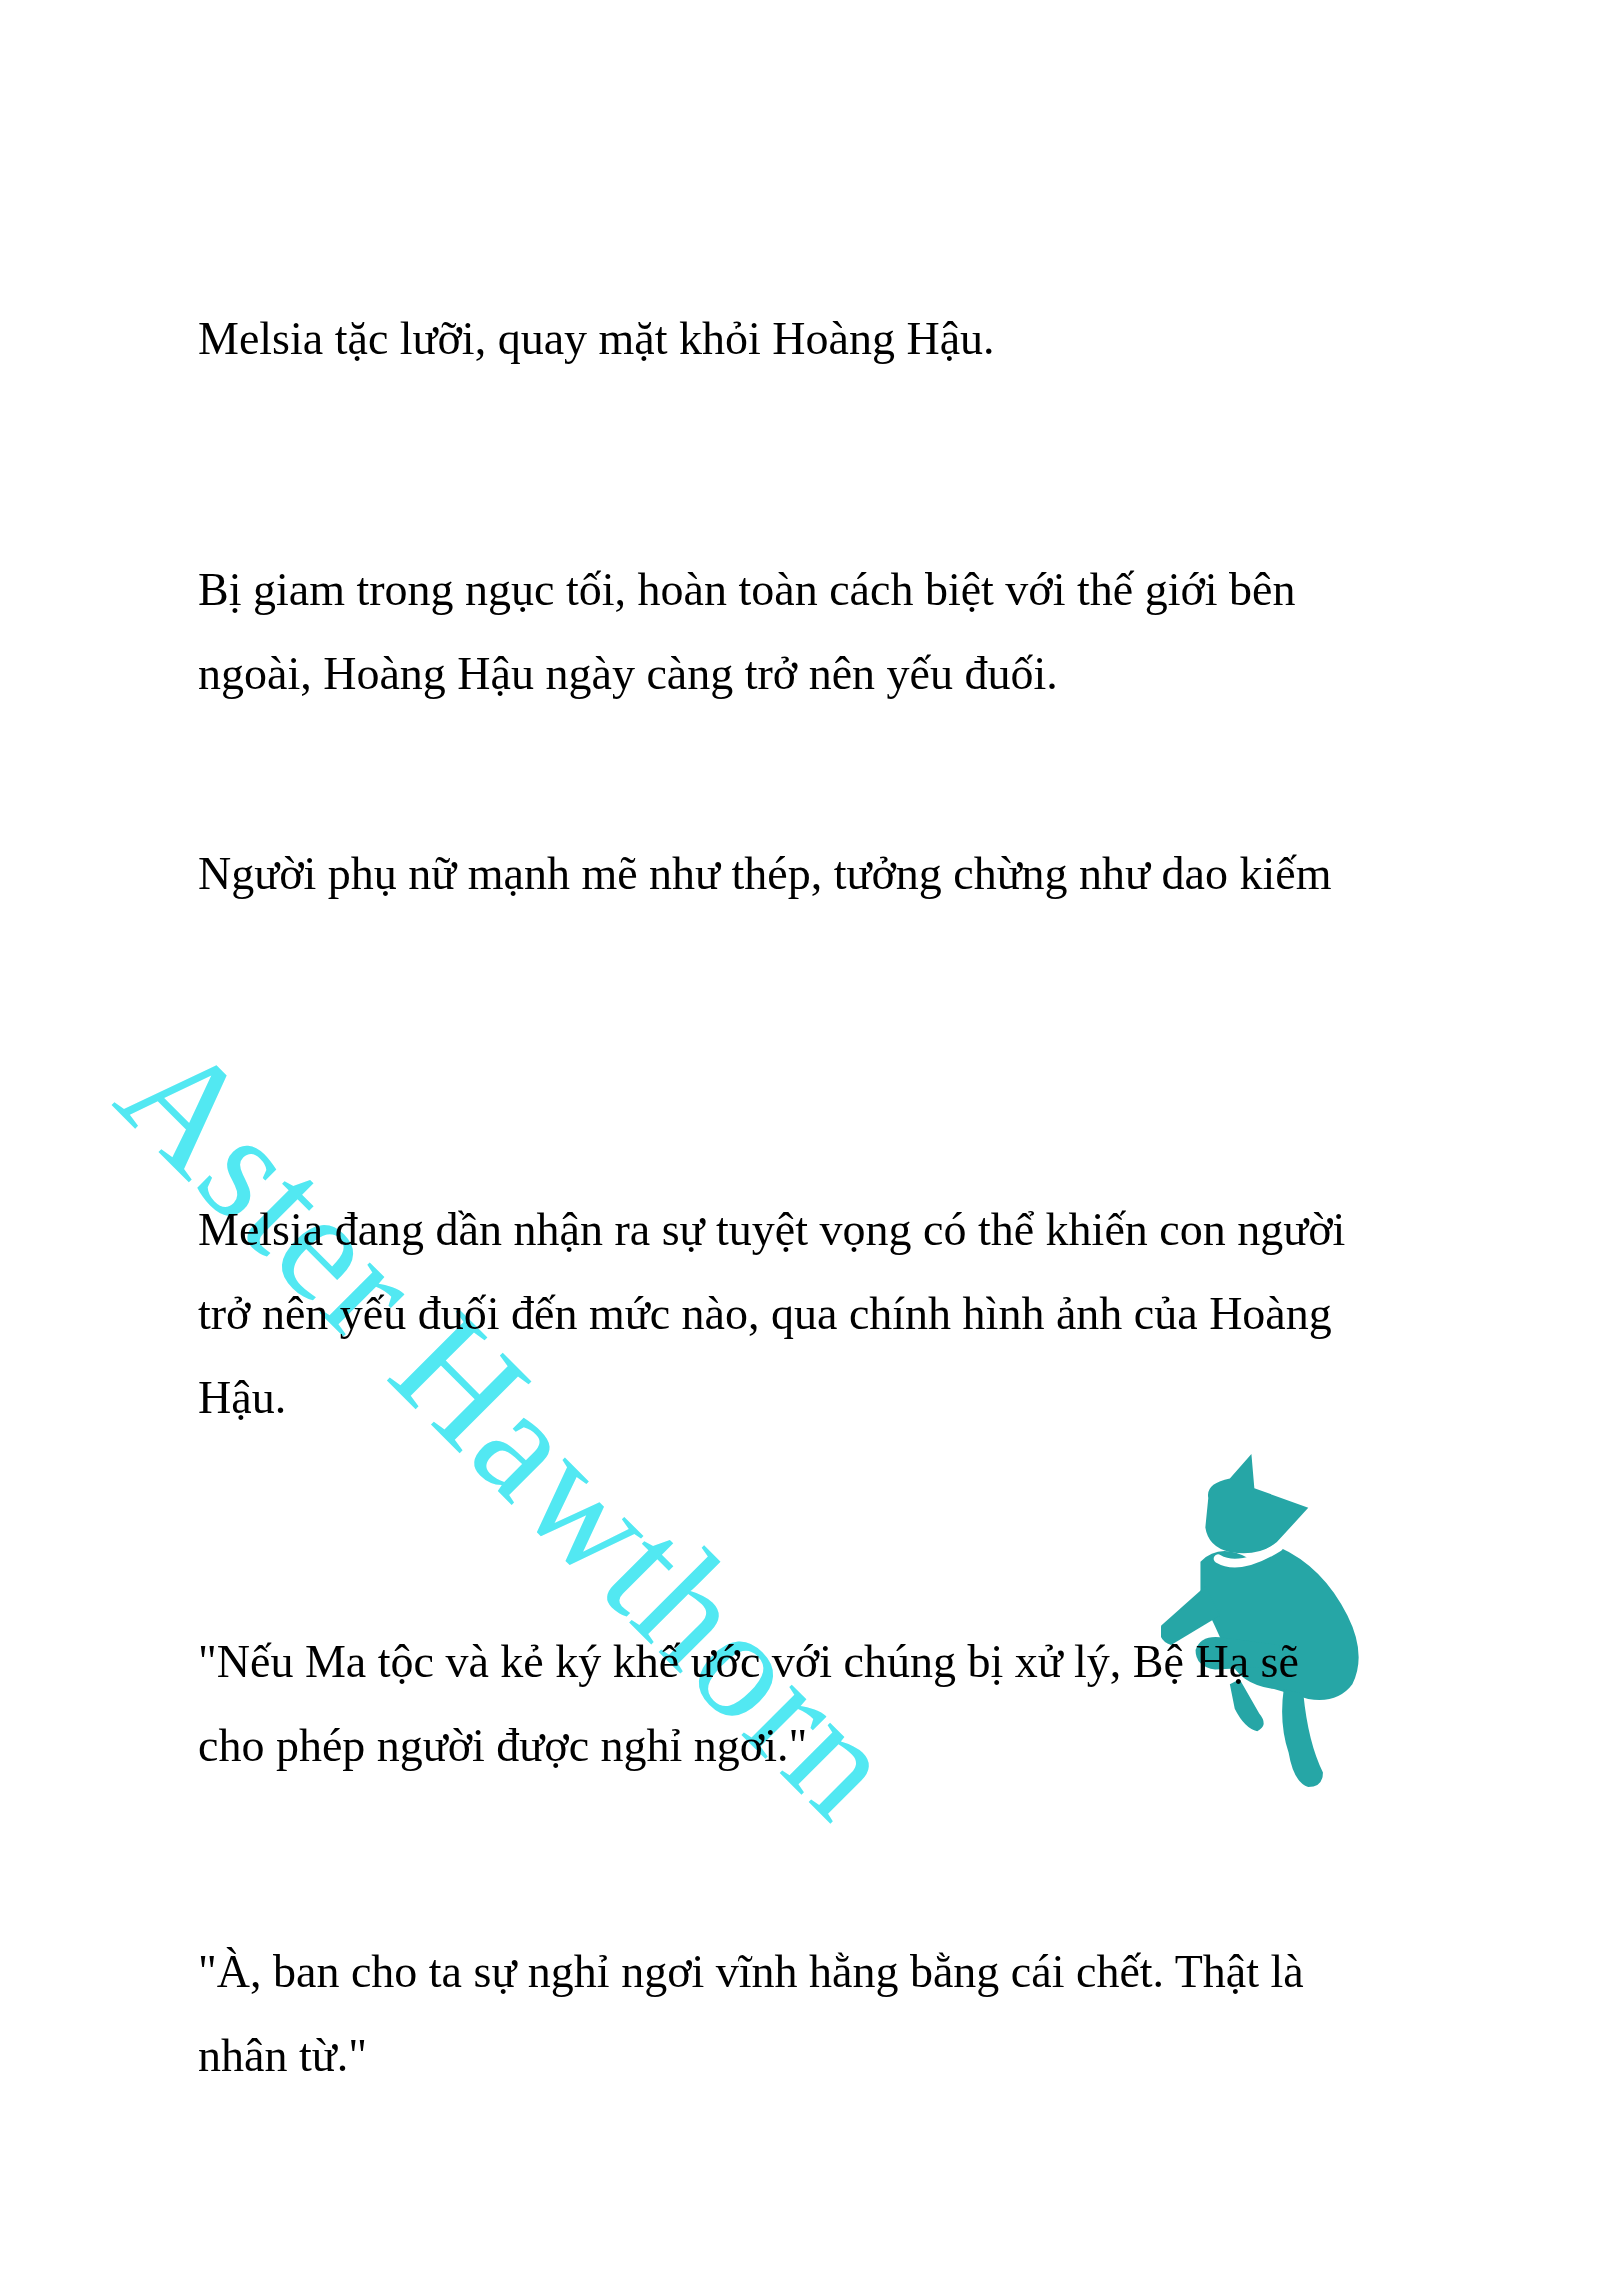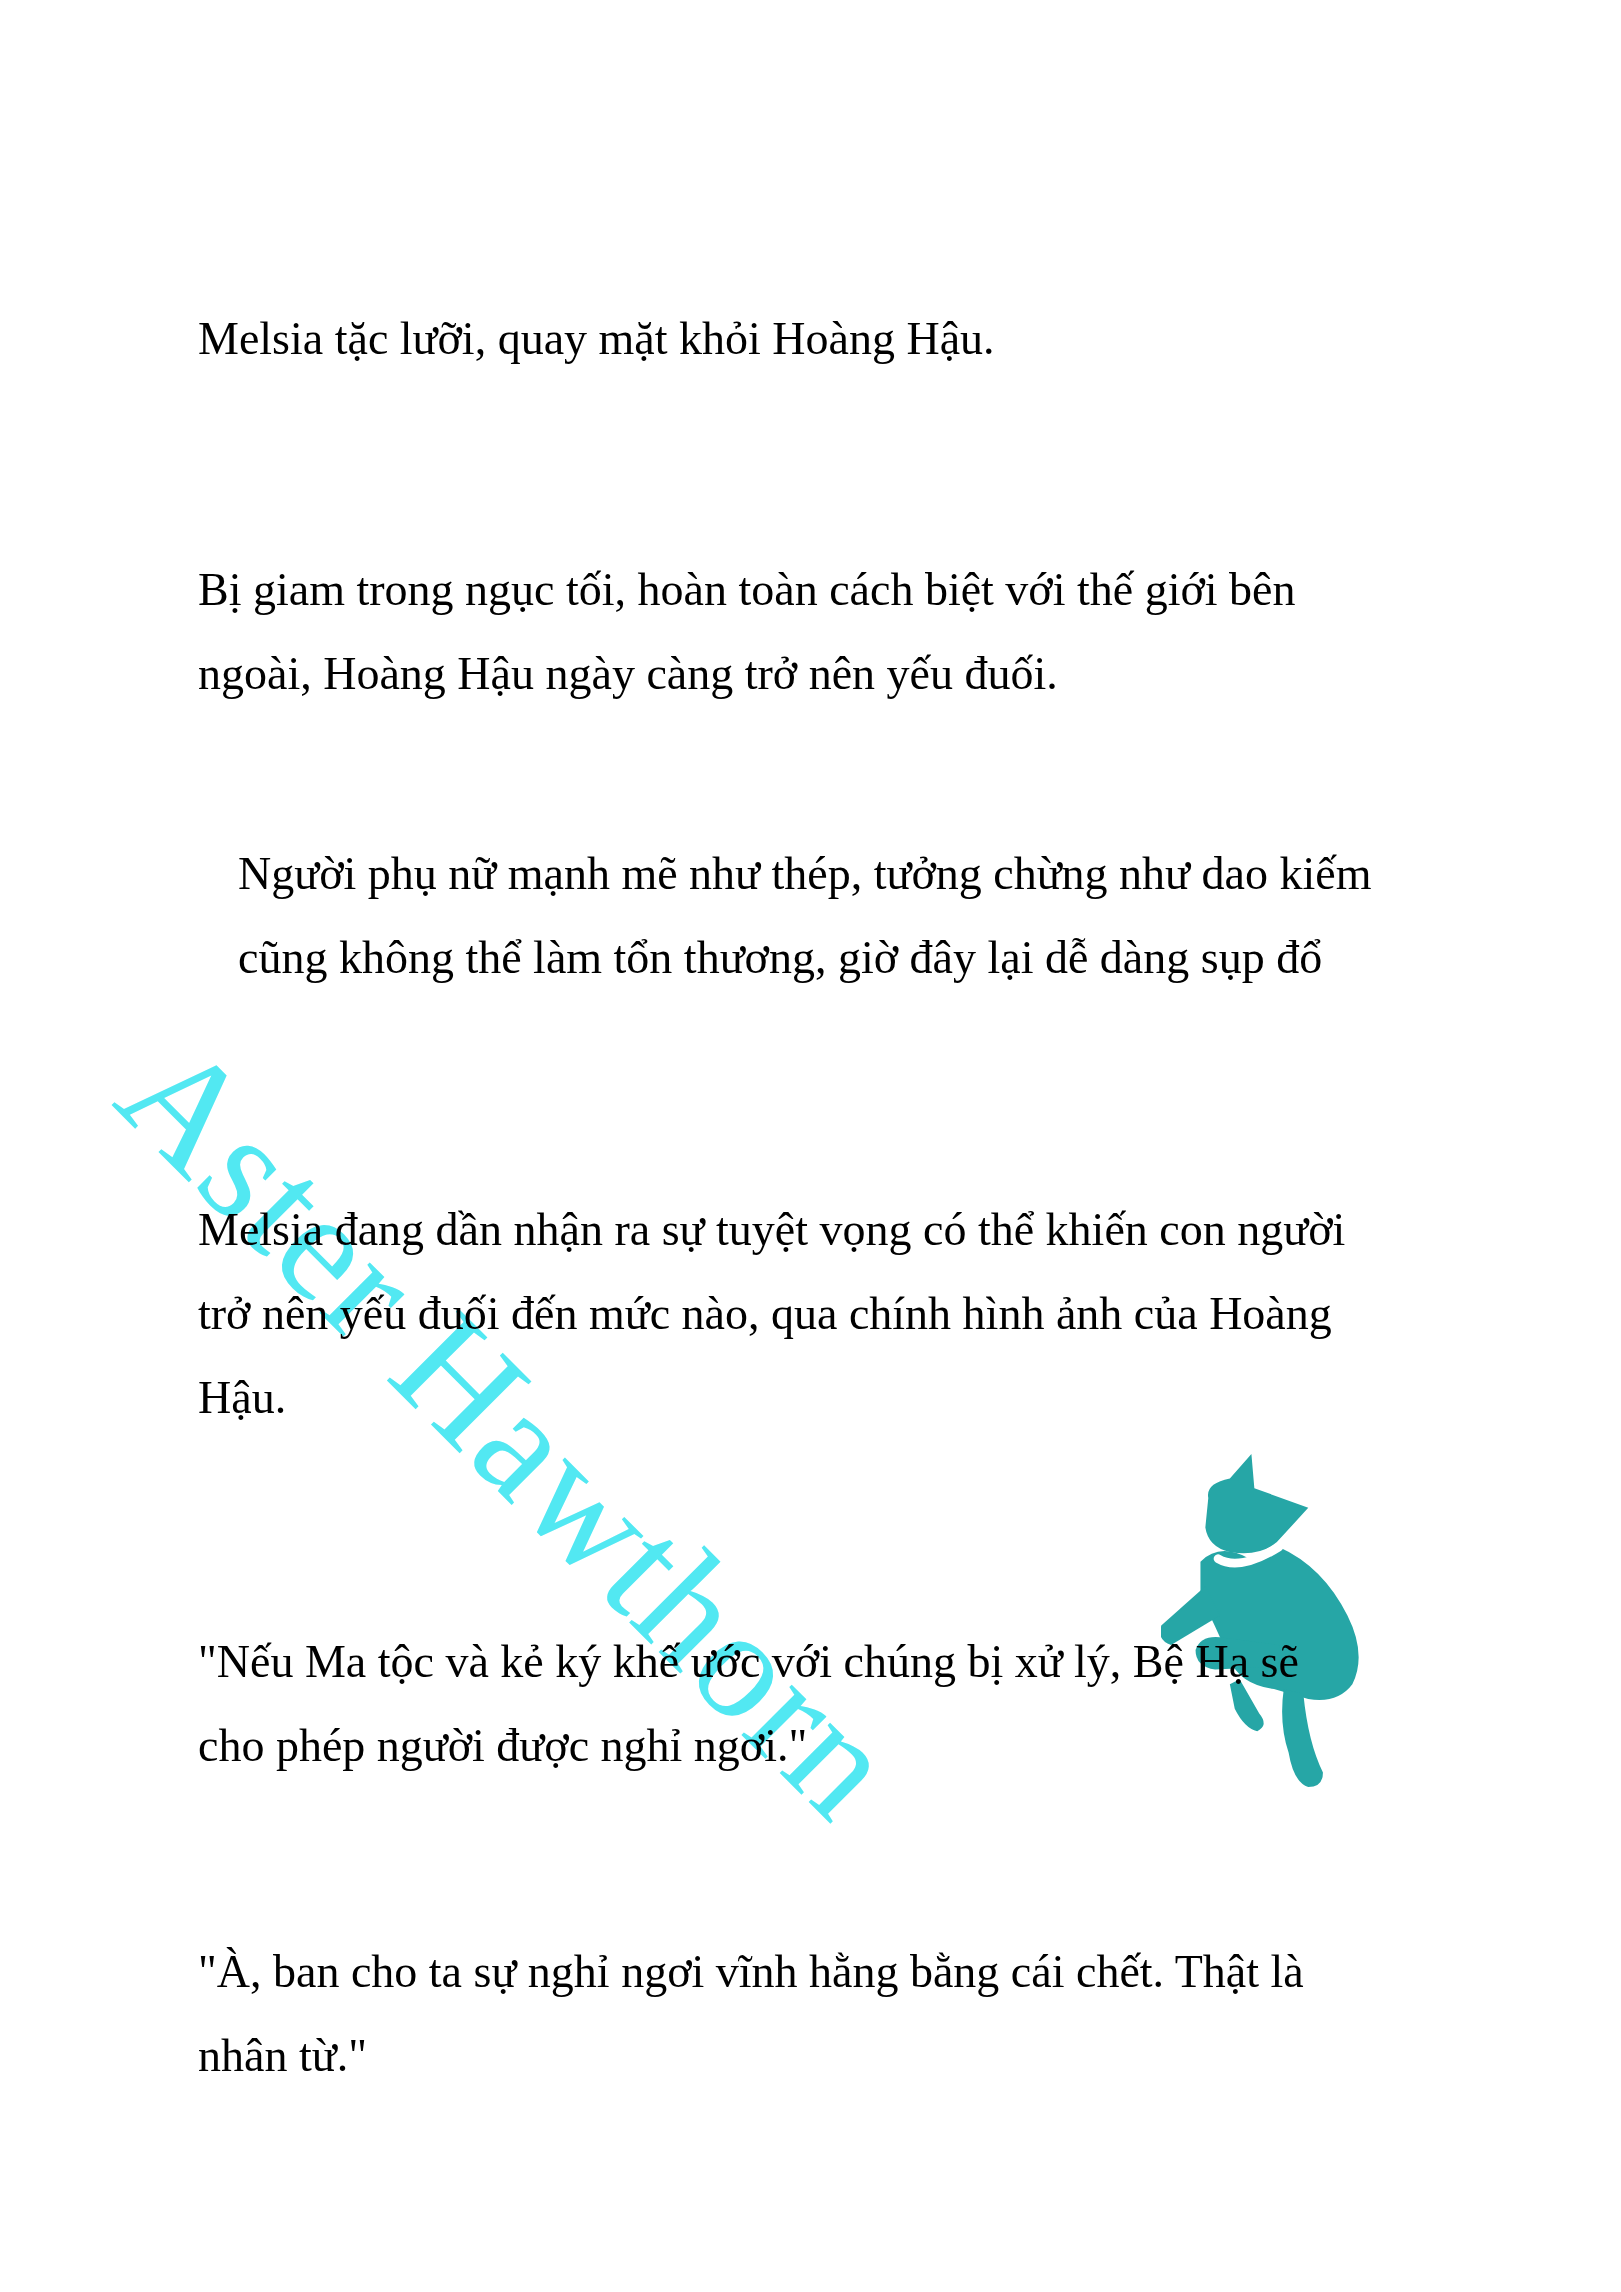--- a/index.html
+++ b/index.html
@@ -51,23 +51,22 @@
 
   <div class="para" style="top:297px;">
     <span class="line">Melsia tặc lưỡi, quay mặt khỏi Hoàng Hậu.</span>
   </div>
 
   <div class="para" style="top:548px;">
     <span class="line">Bị giam trong ngục tối, hoàn toàn cách biệt với thế giới bên</span>
     <span class="line">ngoài, Hoàng Hậu ngày càng trở nên yếu đuối.</span>
   </div>
 
-  <div class="para" style="top:832px;margin-left:40px;">
+  <div class="para" style="top:832px;">
     <span class="line">Người phụ nữ mạnh mẽ như thép, tưởng chừng như dao kiếm</span>
-    <span class="line">cũng không thể làm tổn thương, giờ đây lại dễ dàng sụp đổ</span>
   </div>
 
   <div class="para" style="top:1188px;">
     <span class="line">Melsia đang dần nhận ra sự tuyệt vọng có thể khiến con người</span>
     <span class="line">trở nên yếu đuối đến mức nào, qua chính hình ảnh của Hoàng</span>
     <span class="line">Hậu.</span>
   </div>
 
   <div class="para" style="top:1620px;">
     <span class="line">"Nếu Ma tộc và kẻ ký khế ước với chúng bị xử lý, Bệ Hạ sẽ</span>

